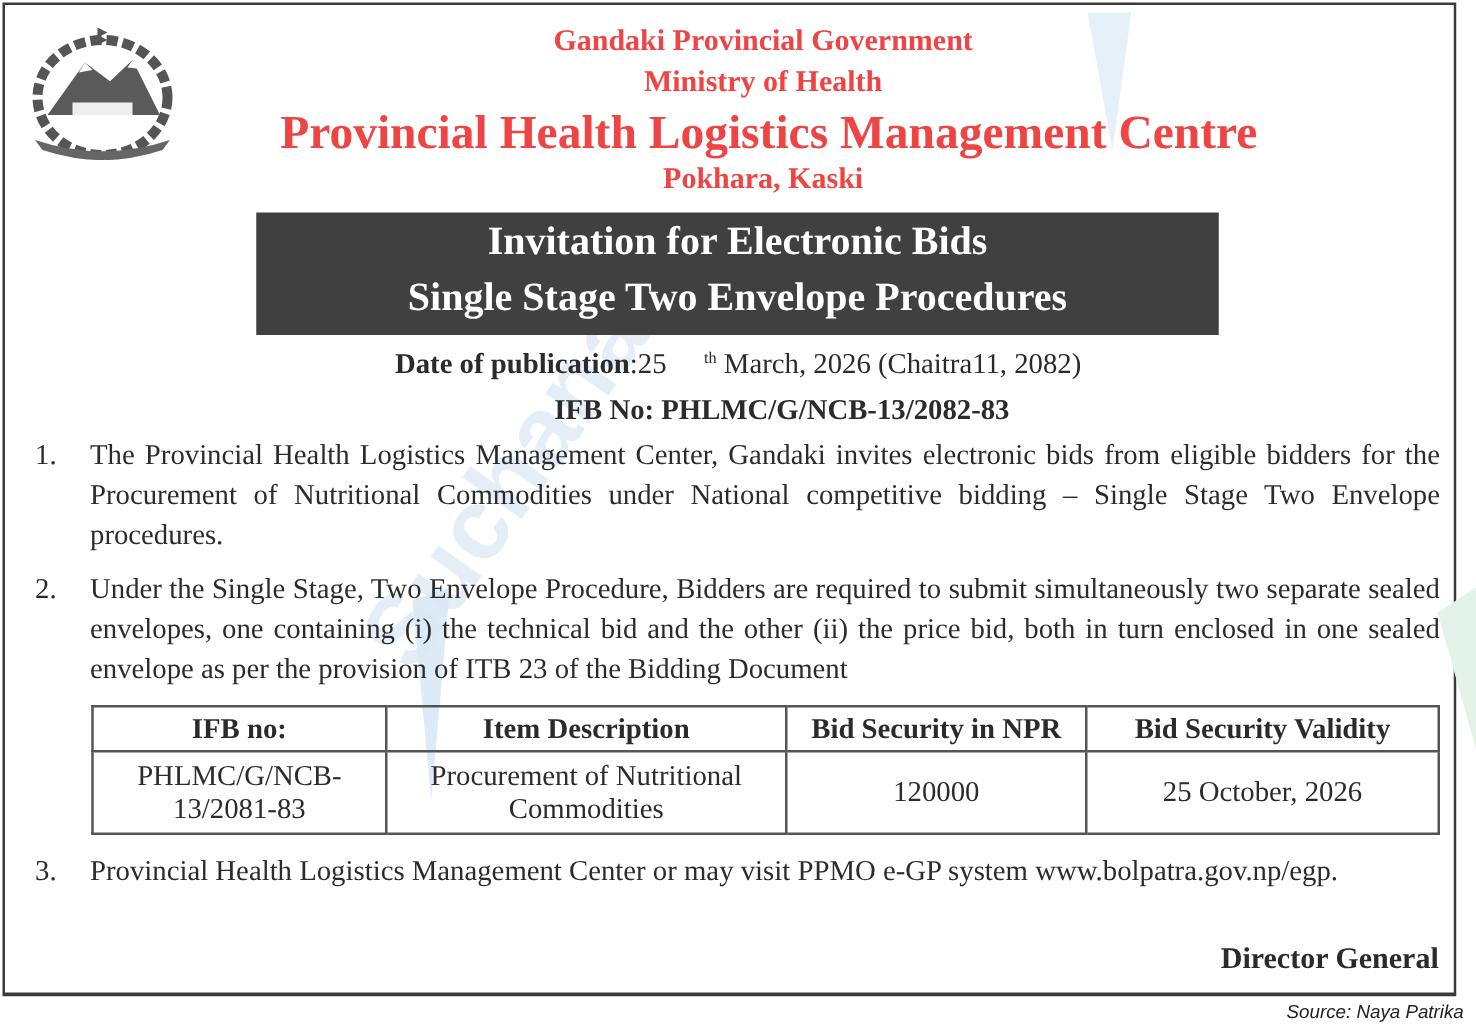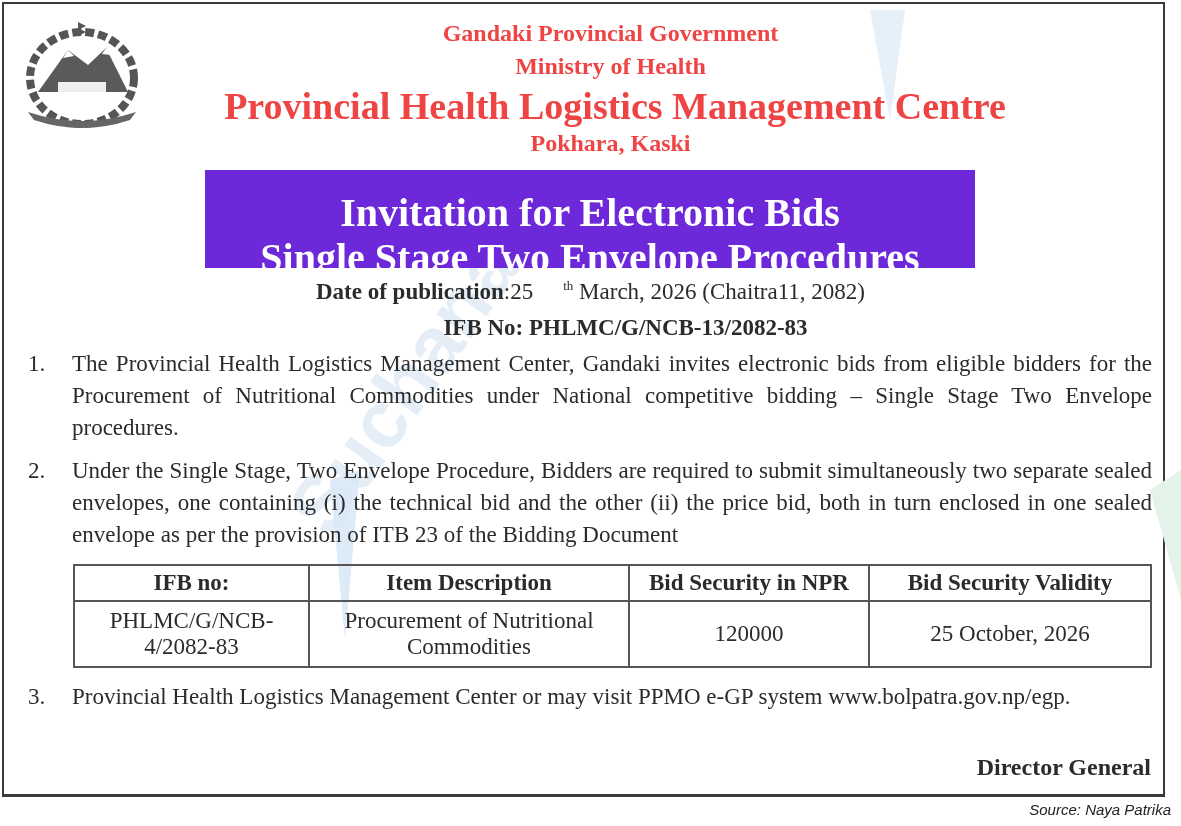--- a/index.html
+++ b/index.html
@@ -7,23 +7,23 @@
          font-family:"Liberation Serif", serif; color:#2b2b2b; }
   .frame { position:absolute; left:2px; top:2px; width:1163px; height:795px;
            border:2px solid #3a3a3a; border-bottom-width:3px; box-sizing:border-box; background:#fff; }
   .wm { position:absolute; pointer-events:none; }
   .emblem { position:absolute; left:18px; top:20px; width:128px; height:108px; }
   .hdr { position:absolute; left:0; width:1181px; text-align:center; font-weight:bold; color:#ef4444;padding-left:20px; }
   .h1 { top:20px; font-size:24px; left:0; width:1181px; }
   .h2 { top:53px; font-size:24px; }
   .h3 { top:84px; font-size:38px; left:170px; width:850px; white-space:nowrap; }
   .h4 { top:130px; font-size:24px; }
-  .banner { position:absolute; left:205px; top:170px; width:770px; height:98px; background:#6d28d9;
-            color:#fff; text-align:center; font-weight:bold; font-size:40px; line-height:45px;
-            box-sizing:border-box; padding-top:20px; }
+  .banner { position:absolute; left:205px; top:170px; width:770px; height:98px; background:#404040;
+            color:#fff; text-align:center; font-weight:bold; font-size:32px; line-height:45px;
+            box-sizing:border-box; padding-top:0; }
   .pub { position:absolute; top:278px; left:0; width:1181px; text-align:center; font-size:23px; }
   .pub b { font-weight:bold; }
   .pub sup { font-size:13px;margin-left:30px; }
   .ifb { position:absolute; top:315px; left:0; width:1181px; text-align:center; font-size:23px; font-weight:bold;margin-left:35px; }
   .para { position:absolute; left:72px; width:1080px; font-size:23px; line-height:32px; text-align:justify; }
   .num { position:absolute; left:-44px; top:0; }
   .p1 { top:348px; } .p2 { top:455px; }
   .p3 { top:680px; line-height:33px; text-align:left; }
   table.bids { position:absolute; left:73px; top:564px; width:1079px; border-collapse:collapse;
                font-size:23px;padding-left:24px; }
@@ -88,21 +88,21 @@
       <th style="width:225px">IFB no:</th>
       <th style="width:310px">Item Description</th>
       <th style="width:230px">Bid Security in NPR</th>
       <th>Bid Security Validity</th>
     </tr>
   </thead>
   <tbody>
     <tr>
       <td>
           <div>PHLMC/G/NCB-</div>
-          <div>4/2082-83</div>
+          <div>13/2081-83</div>
         </td>
       <td>
           <div>Procurement of  Nutritional</div>
           <div>Commodities</div>
         </td>
       <td>120000</td>
       <td>25 October, 2026</td>
     </tr>
   </tbody>
 </table>

